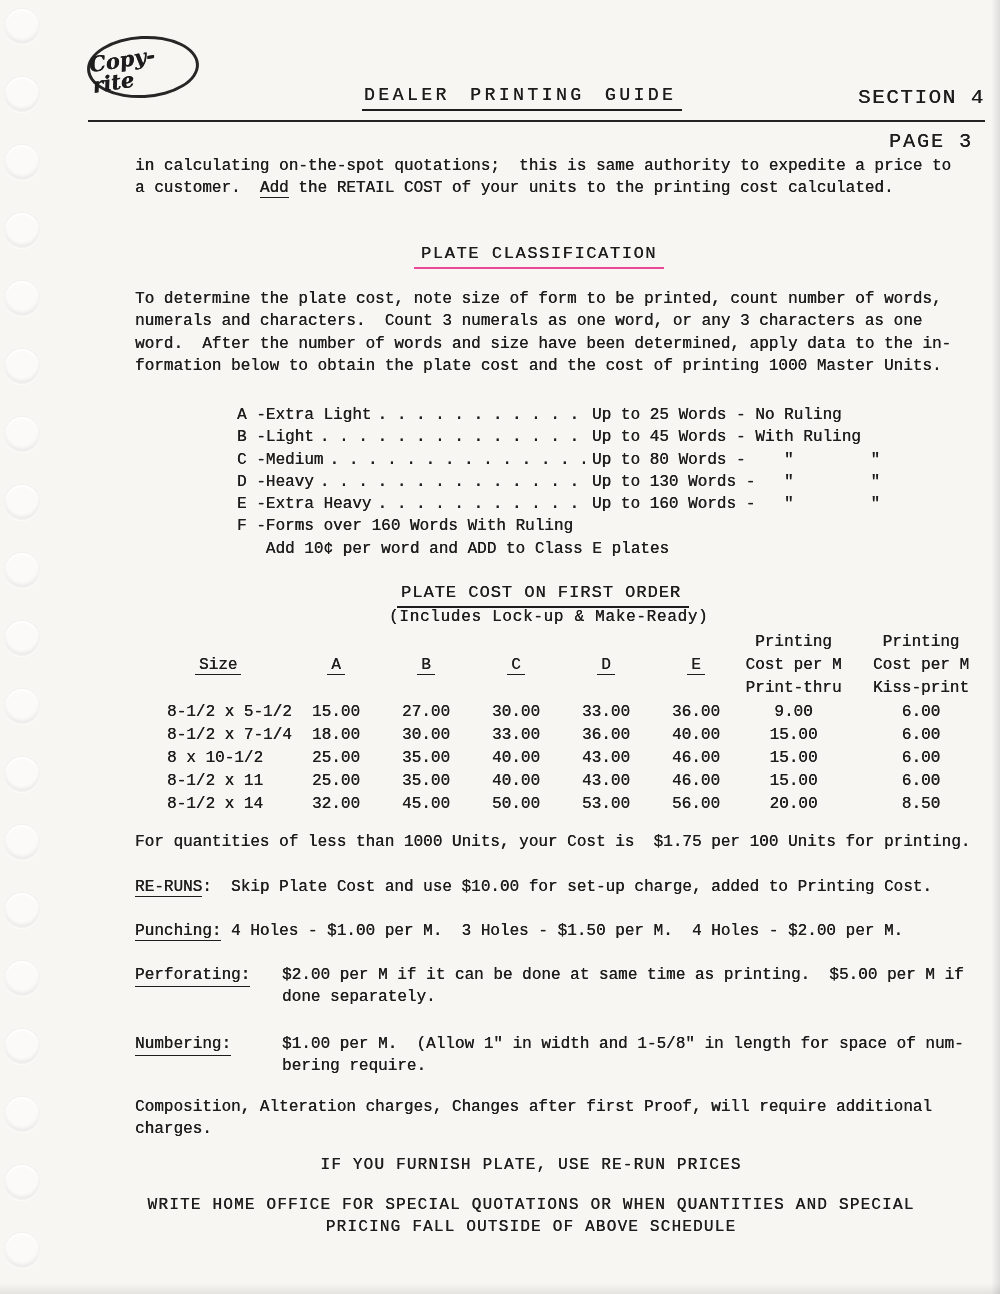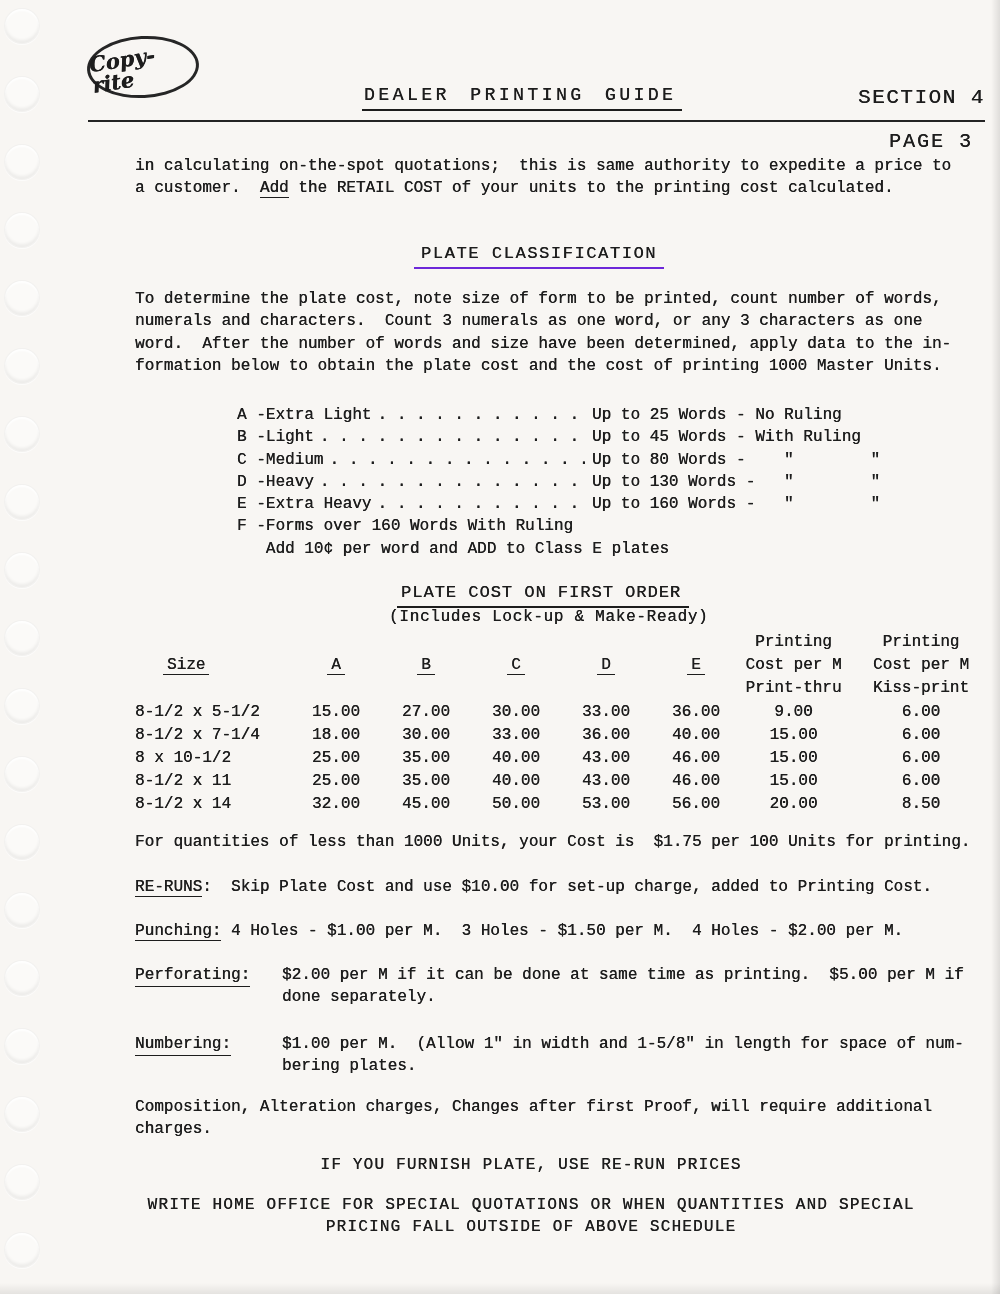--- a/index.html
+++ b/index.html
@@ -30,38 +30,38 @@
   .logo-text{font-family:"DejaVu Serif","Liberation Serif",serif;font-style:italic;font-weight:bold;
     font-size:21px;transform:rotate(-6deg);line-height:1;}
   .doc-title{left:362px;top:84px;font-size:18px;letter-spacing:3.5px;word-spacing:6px;
     border-bottom:2px solid #1d1d1d;padding:0 6px 3px 2px;}
   .section-label{left:858px;top:87px;font-size:21px;letter-spacing:1.5px;}
   .hrule{left:88px;top:120px;width:897px;height:2px;background:#242424;}
   .page-num{left:889px;top:131px;font-size:20px;letter-spacing:2px;}
 
   
   .intro{left:135px;top:155px;width:865px;}
-  .h-class{left:414px;top:243px;font-size:17px;letter-spacing:1.6px;border-bottom:2px solid #6d28d9;padding:0 7px 2px 7px;}
+  .h-class{left:414px;top:243px;font-size:17px;letter-spacing:1.6px;border-bottom:2px solid #ec4899;padding:0 7px 2px 7px;}
   .para2{left:135px;top:288px;width:865px;}
 
   
   .classlist{left:237px;top:404px;width:700px;}
   .class-row{display:flex;height:22.3px;align-items:baseline;}
   .class-label{flex:0 0 auto;white-space:pre;}
   .class-dots{flex:1 1 auto;overflow:hidden;white-space:pre;margin:0 6px;}
   .class-desc{flex:0 0 345px;white-space:pre;}
 
   
   .h-cost{left:397px;top:582px;font-size:17px;letter-spacing:1px;border-bottom:2px solid #1d1d1d;padding:0 8px 2px 4px;}
   .h-cost-sub{left:389px;top:606px;letter-spacing:0.7px;}
   .cost-table{left:135px;top:631px;display:grid;
     grid-template-columns:156px 90px 90px 90px 90px 90px 105px 150px;
     grid-auto-rows:23.2px;}
   .cell{white-space:pre;text-align:center;}
-  .cell.size{text-align:left;}
+  .cell.size{text-align:left;margin-left:32px;}
   .cost-table .hdr .u{padding:0 4px;}
   .size-hdr{margin-left:28px;padding:0 10px;}
 
   
   .note{position:absolute;left:135px;width:865px;display:flex;align-items:baseline;}
   .note-label{flex:0 0 123px;white-space:pre;}
   .note-label .u{display:inline-block;border-bottom:1.6px solid #1d1d1d;}
   .note-body{flex:1 1 auto;margin-left:24px;}
   .n-quant{top:831px;}
   .n-reruns{top:876px;}
@@ -247,21 +247,21 @@
     <div class="note-body">
       <div class="t">$2.00 per M if it can be done at same time as printing.  $5.00 per M if</div>
       <div class="t">done separately.</div>
     </div>
   </div>
 
   <div class="note n-numb">
     <span class="note-label"><span class="u">Numbering:</span></span>
     <div class="note-body">
       <div class="t">$1.00 per M.  (Allow 1" in width and 1-5/8" in length for space of num-</div>
-      <div class="t">bering plates.</div>
+      <div class="t">bering require.</div>
     </div>
   </div>
 
   <div class="note n-comp">
     <div>
       <div class="t">Composition, Alteration charges, Changes after first Proof, will require additional</div>
       <div class="t">charges.</div>
     </div>
   </div>
 

